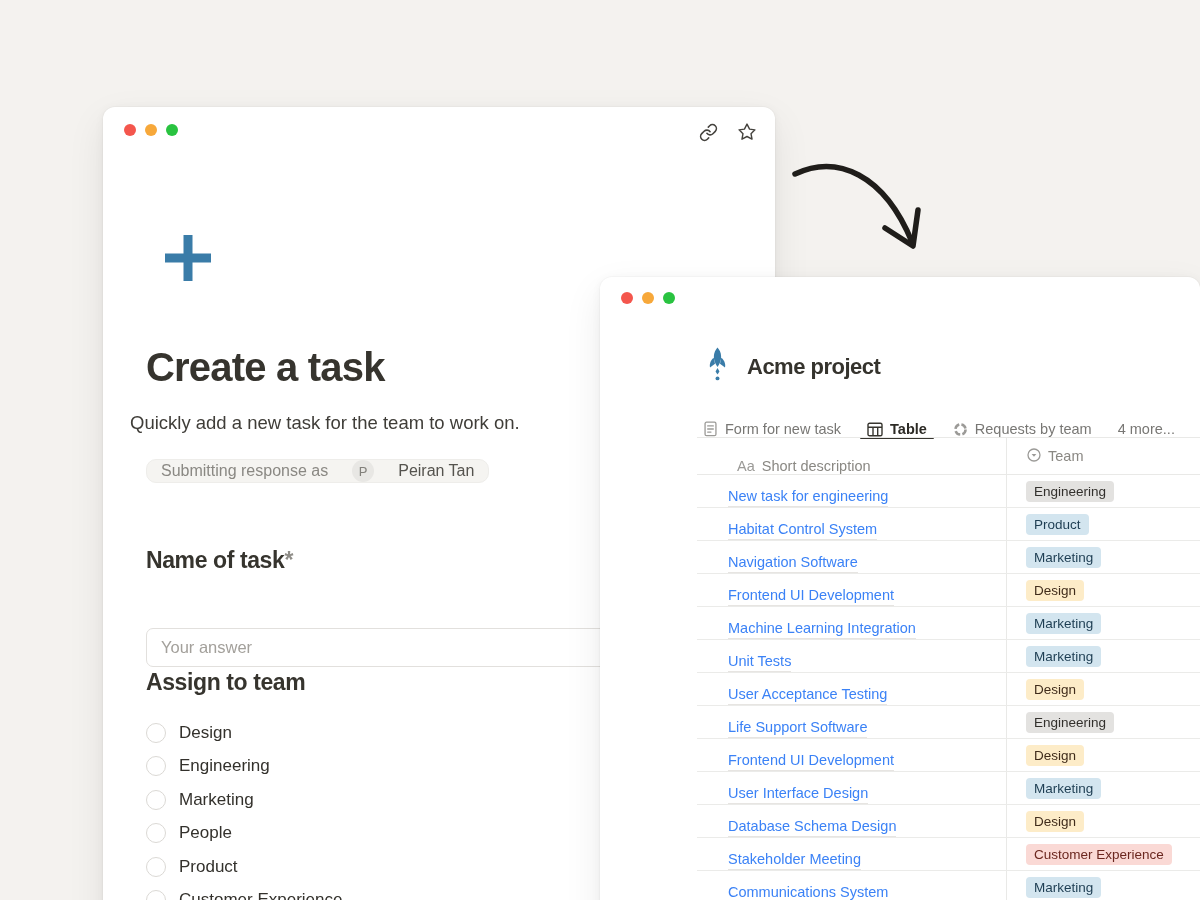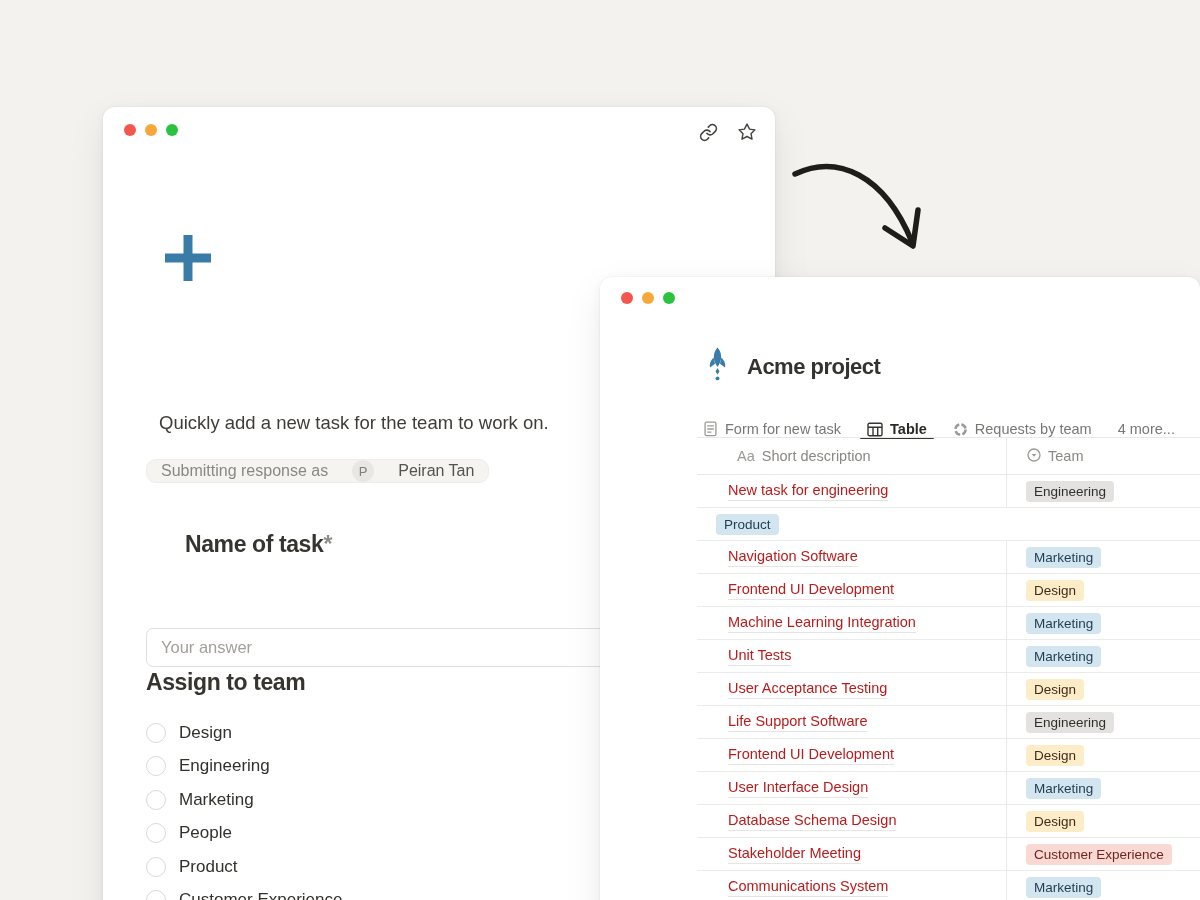--- a/index.html
+++ b/index.html
@@ -17,29 +17,29 @@
   .dot{width:12px;height:12px;border-radius:50%;}
   .dot.r{background:var(--traffic-red);} .dot.y{background:var(--traffic-yellow);} .dot.g{background:var(--traffic-green);}
 
   
   #form-window{left:103px; top:107px; width:672px; height:860px; z-index:1;}
   #form-window .traffic{top:17px; left:21px;}
   .chrome-actions{position:absolute; top:15px; right:18px; display:flex; gap:19px; align-items:center;}
   .chrome-actions svg{display:block;}
   .plus-icon{position:absolute; top:122px; left:56px;}
   .form-title{position:absolute; top:238px; left:43px; font-size:40px; font-weight:700; letter-spacing:-.8px; color:#36342e;}
-  .form-subtitle{position:absolute; top:305px; left:56px; font-size:18.5px; color:#3f3d38;}
+  .form-subtitle{position:absolute; top:305px; left:27px; font-size:18.5px; color:#3f3d38;}
   .submit-pill{position:absolute; top:352px; left:43px; height:24px; display:flex; align-items:center; gap:24px;
     background:#f5f4f1; border:1px solid #eeedea; border-radius:10px; padding:0 14px;}
   .submit-pill .pill-text{font-size:16px; color:#8a8883;}
   .submit-avatar{width:22px;height:22px;border-radius:50%;background:#e8e7e4;color:#82807b;
     font-size:13px; display:flex;align-items:center;justify-content:center;}
   .submit-name{font-size:16px; color:#55534e;}
   .field-label{position:absolute; left:43px; font-size:23px; font-weight:700; letter-spacing:-.4px; color:#36342e;}
-  #name-label{top:424px;margin-left:39px;}
+  #name-label{top:440px;}
   .req{color:#8f8d88; font-weight:600;}
   .answer-input{position:absolute; top:477px; left:43px; width:562px; height:39px; border:1px solid #e2e0dd;
     border-radius:7px; padding:0 14px; font-size:16.5px; font-family:"Liberation Sans",sans-serif; color:var(--text-dark); outline:none; background:#fff;margin-top:44px;}
   .answer-input::placeholder{color:#a3a09b;}
   #assign-label{top:562px;}
   .radio-list{position:absolute; top:609px; left:43px;}
   .radio-item{height:33.5px; display:flex; align-items:center; gap:13px;}
   .radio-circle{width:20px;height:20px;border-radius:50%;border:1.5px solid #dbd9d5;background:#fff;flex:none;}
   .radio-label{font-size:17px; color:#33312c;}
 
@@ -52,29 +52,29 @@
   .proj-title-row{position:absolute; top:70px; left:105px; display:flex; align-items:center; gap:17px;}
   .proj-title{font-size:22px; font-weight:700; letter-spacing:-.5px; color:#35332d;}
   .tabs{position:absolute; top:130px; left:103px; display:flex; align-items:center; gap:26px; height:30px;}
   .tab{display:flex; align-items:flex-end; gap:7px; font-size:14.5px; color:var(--text-gray); height:30px; position:relative;}
   .tab svg{display:block;}
   .tab.active{color:#2c2a25; font-weight:600;}
   .tab.active::after{content:""; position:absolute; left:-7px; right:-7px; bottom:-2px; height:2.5px; background:#37352f; border-radius:1px;}
   .tabs-divider{position:absolute; top:160px; left:97px; right:0; border-top:1px solid var(--border);}
   .table{position:absolute; top:161px; left:97px; right:0;}
   .t-head{display:flex; height:37px; align-items:center; color:#8a8883; font-size:14.5px; border-bottom:1px solid var(--border);}
-  .t-col1{width:310px; flex:none; border-right:1px solid var(--border); height:100%; display:flex; align-items:center;}
+  .t-col1{width:310px; flex:none; border-right:1px solid var(--border); height:100%; display:flex; align-items:flex-end;}
   .t-col2{flex:1; height:100%; display:flex; align-items:center;}
   .t-head .t-col1{padding-left:40px; gap:7px;}
   .t-head .t-col2{padding-left:20px; gap:7px;}
   .aa-glyph{font-size:14.5px; color:#9b9a97;}
   .t-row{display:flex; height:33px; border-bottom:1px solid #ebebe9;}
   .t-row .t-col1{padding-left:31px;}
   .t-row .t-col2{padding-left:19px;}
-  .desc-text{font-size:14.5px; font-weight:500; color:#b91c1c; border-bottom:1px solid #e7e5e2; line-height:19px;}
+  .desc-text{font-size:14.5px; font-weight:500; color:#3b82f6; border-bottom:1px solid #e7e5e2; line-height:19px;}
   .tag{display:inline-block; height:21px; line-height:21px; padding:0 8px; border-radius:4px; font-size:13.5px;}
 </style>
 </head>
 <body>
 
 <div class="window" id="form-window">
   <div class="traffic">
     <span class="dot r"></span>
     <span class="dot y"></span>
     <span class="dot g"></span>
@@ -92,20 +92,21 @@
       </svg>
     </span>
   </div>
 
   <span class="plus-icon">
     <svg width="58" height="58" viewBox="0 0 58 58">
       <path d="M29 6 V52 M6 29 H52" stroke="#3a7ca8" stroke-width="9" stroke-linecap="butt"></path>
     </svg>
   </span>
 
+  <h1 class="form-title">Create a task</h1>
   <div class="form-subtitle">Quickly add a new task for the team to work on.</div>
 
   <div class="submit-pill">
     <span class="pill-text">Submitting response as</span>
     <span class="submit-avatar">P</span>
     <span class="submit-name">Peiran Tan</span>
   </div>
 
   <div class="field-label" id="name-label">
     <span>Name of task</span><span class="req">*</span>
@@ -229,20 +230,23 @@
         <div class="t-row">
           <div class="t-col1">
             <span class="desc-text">New task for engineering</span>
           </div>
           <div class="t-col2">
             <span class="tag" style="background: rgb(227, 226, 224); color: rgb(50, 48, 44);">Engineering</span>
           </div>
         </div>
 
         <div class="t-row">
+          <div class="t-col1">
+            <span class="desc-text">Habitat Control System</span>
+          </div>
           <div class="t-col2">
             <span class="tag" style="background: rgb(211, 229, 239); color: rgb(29, 61, 82);">Product</span>
           </div>
         </div>
 
         <div class="t-row">
           <div class="t-col1">
             <span class="desc-text">Navigation Software</span>
           </div>
           <div class="t-col2">

